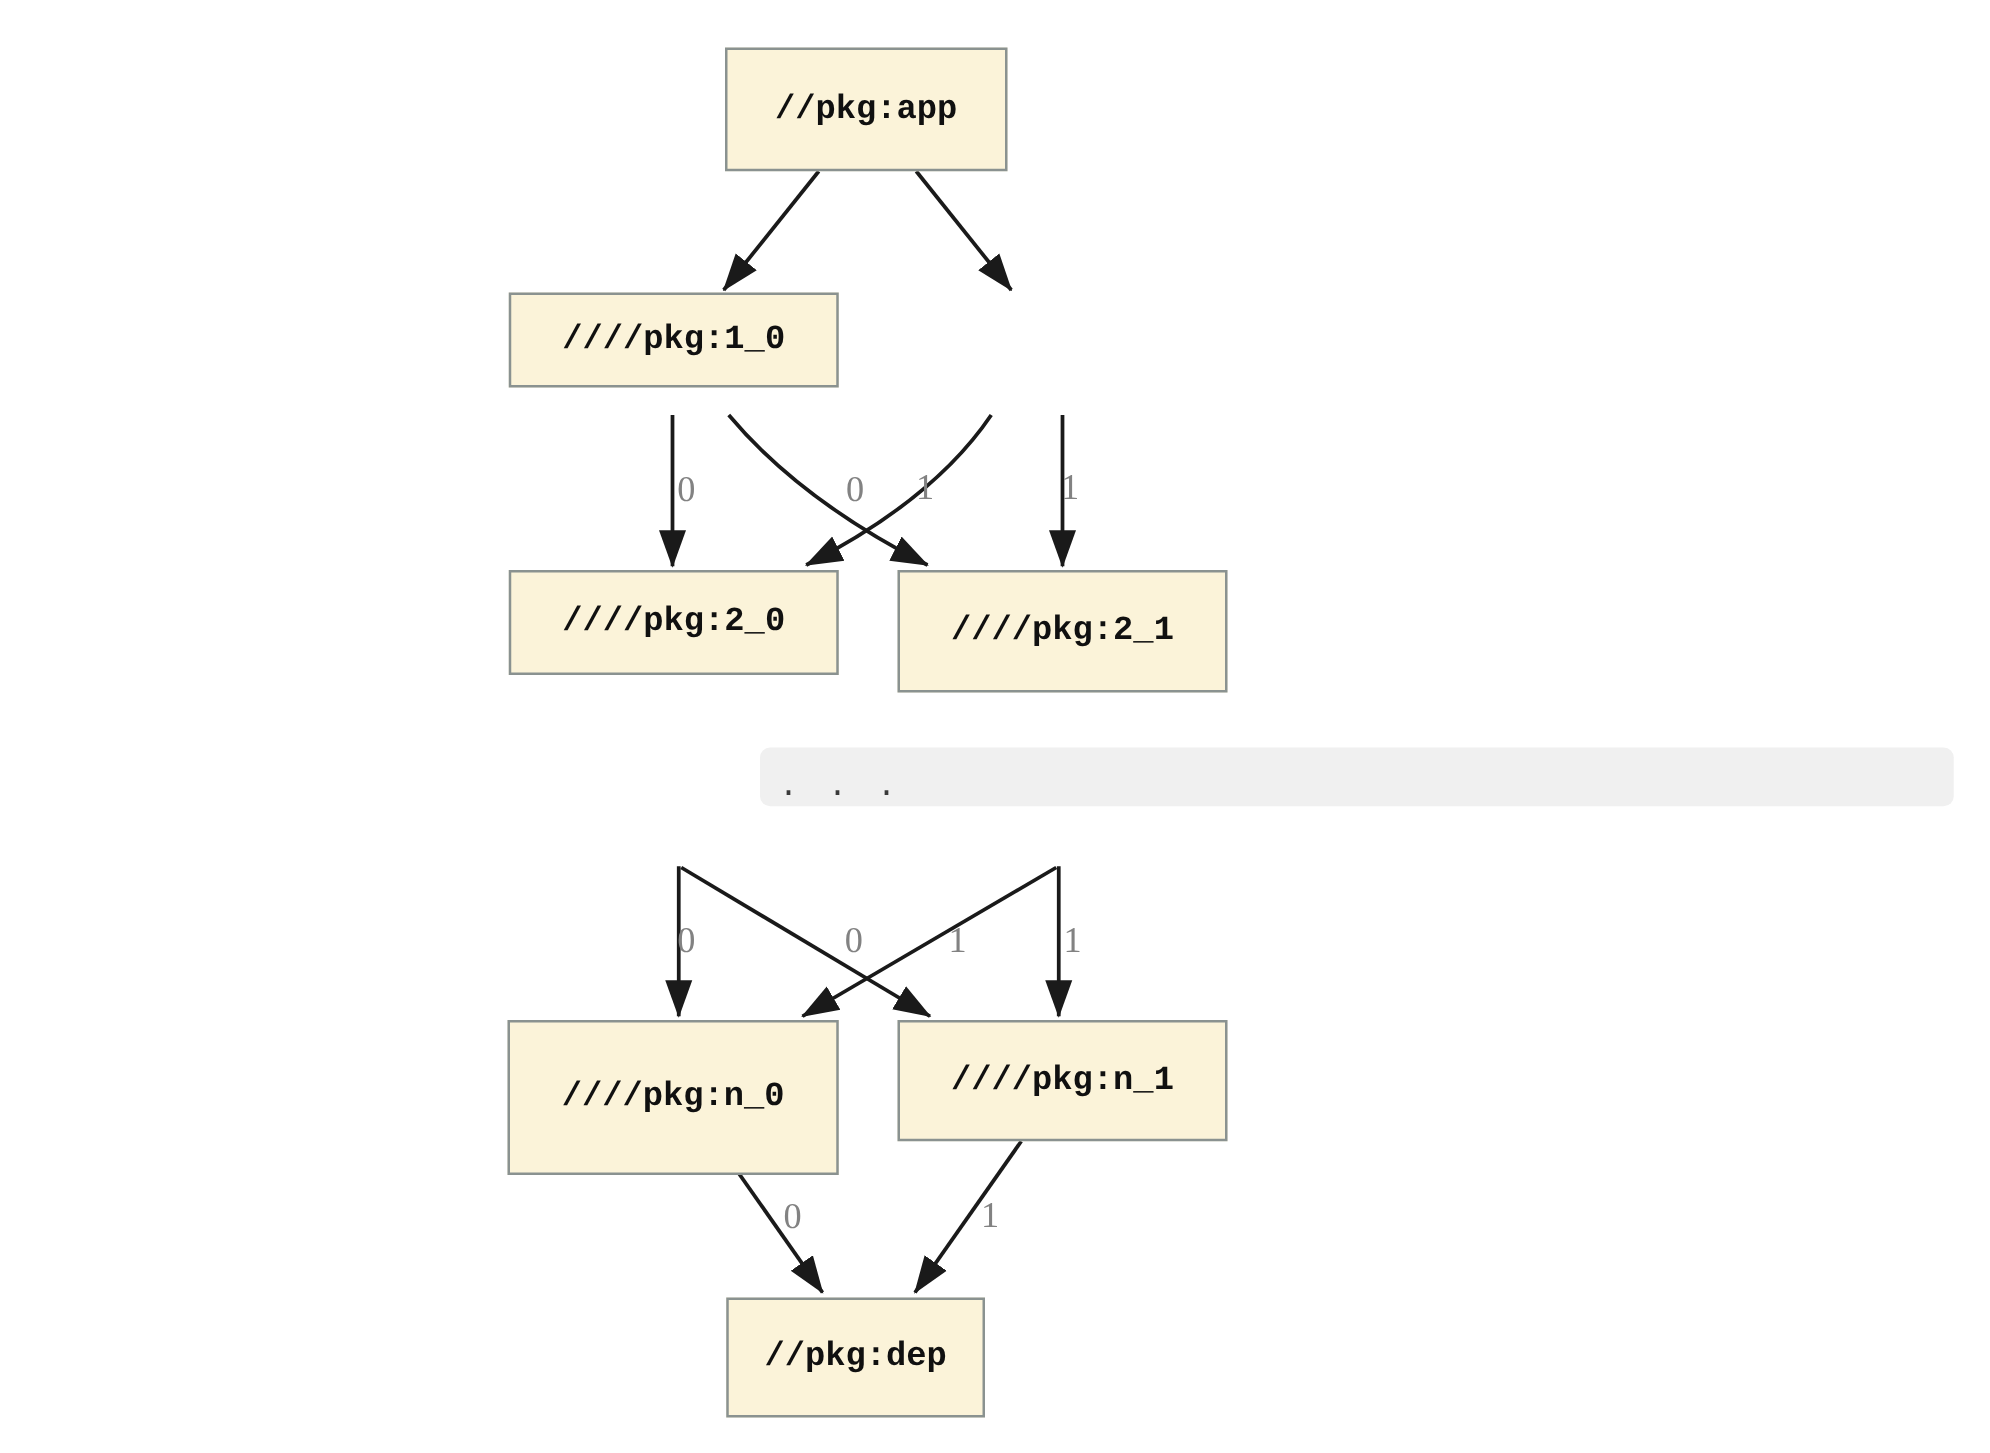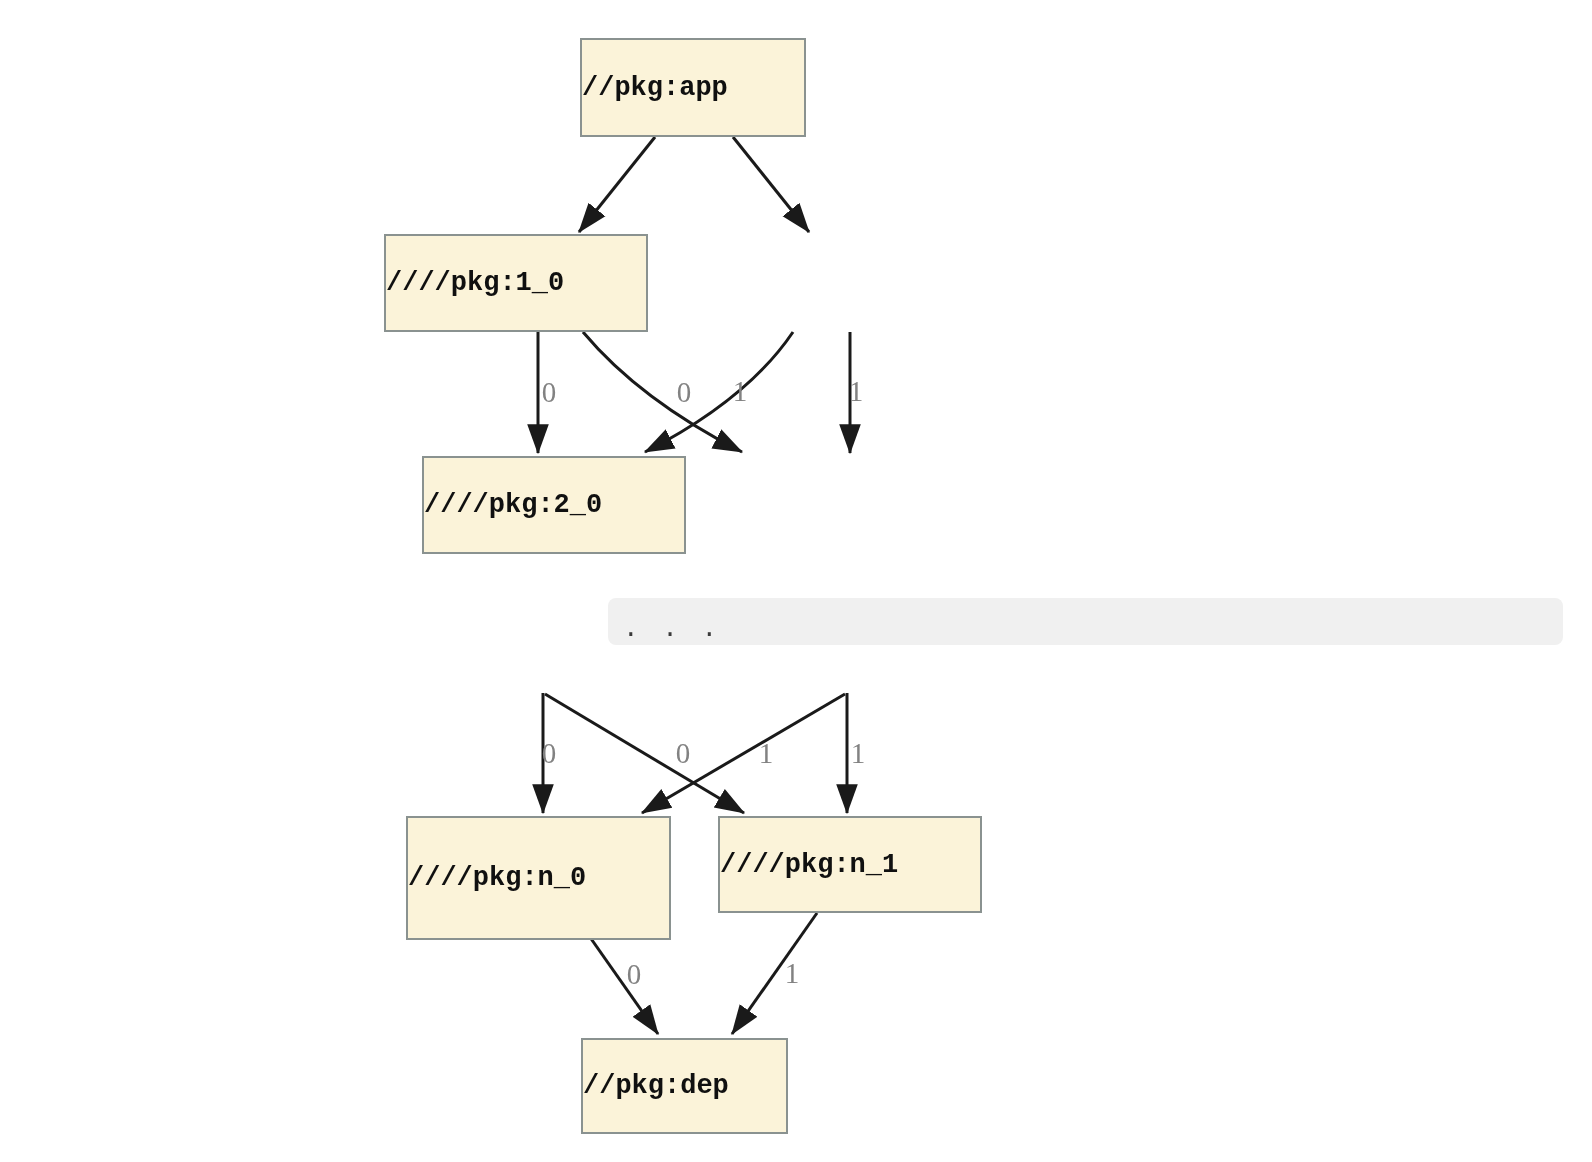--- a/index.html
+++ b/index.html
@@ -22,20 +22,21 @@
     stroke-width: 3;
   }
   .arrowhead { fill: var(--edge, #1a1a1a); }
   .node {
     position: absolute;
     box-sizing: border-box;
     background: var(--node-fill, #fbf3d9);
     border: 2px solid var(--node-border, #8a9290);
     display: flex;
     align-items: center;
+    justify-content: center;
   }
   .node-label {
     font-family: "Liberation Mono", "DejaVu Sans Mono", monospace;
     font-weight: 700;
     font-size: 27px;
     color: #101010;
     white-space: pre;
   }
   .elabel {
     position: absolute;
@@ -85,29 +86,32 @@
     <path class="edge" d="M845,694 L642,813" marker-end="url(#arrow)"></path>
     <path class="edge" d="M847,693 L847,813" marker-end="url(#arrow)"></path>
     <path class="edge" d="M573,913 L658,1034" marker-end="url(#arrow)"></path>
     <path class="edge" d="M817,913 L732,1034" marker-end="url(#arrow)"></path>
   </svg>
 
   <div class="node" style="left:580px; top:38px; width:226px; height:99px">
     <span class="node-label">//pkg:app</span>
   </div>
 
-  <div class="node" style="left:384px; top:234px; width:264px; height:98px">
+  <div class="node" style="left:407px; top:234px; width:264px; height:76px">
     <span class="node-label">////pkg:1_0</span>
   </div>
 
 
-  <div class="node" style="left:422px; top:456px; width:264px; height:98px">
+  <div class="node" style="left:407px; top:456px; width:264px; height:84px">
     <span class="node-label">////pkg:2_0</span>
   </div>
 
+  <div class="node" style="left:718px; top:456px; width:264px; height:98px">
+    <span class="node-label">////pkg:2_1</span>
+  </div>
 
   <div class="band">
     <span class="band-text">. . .</span>
   </div>
 
   <div class="node" style="left:406px; top:816px; width:265px; height:124px">
     <span class="node-label">////pkg:n_0</span>
   </div>
 
   <div class="node" style="left:718px; top:816px; width:264px; height:97px">

